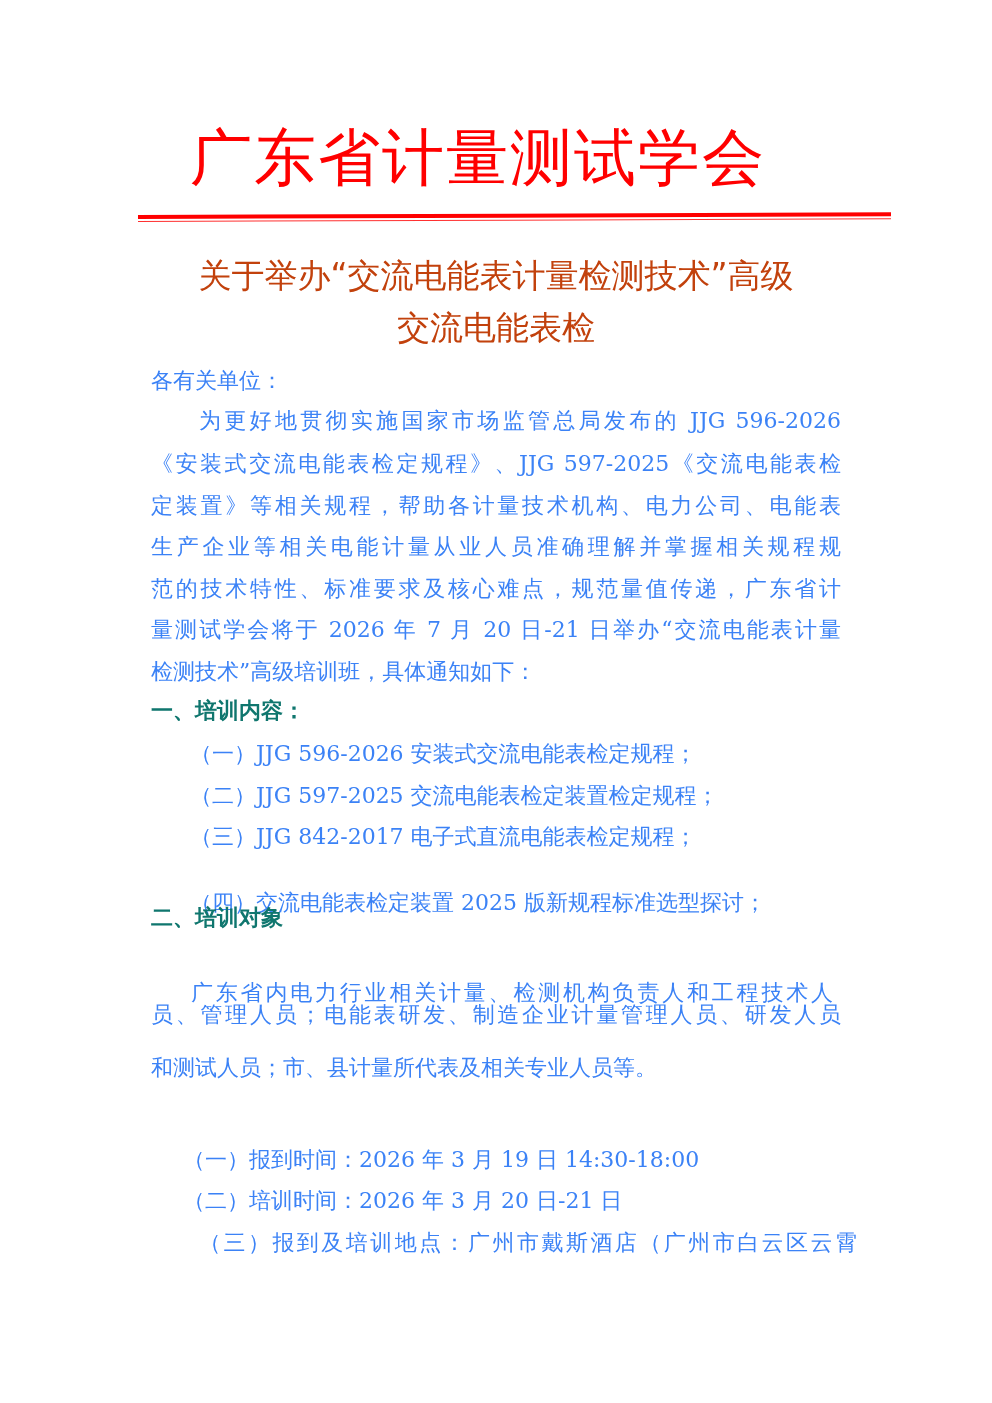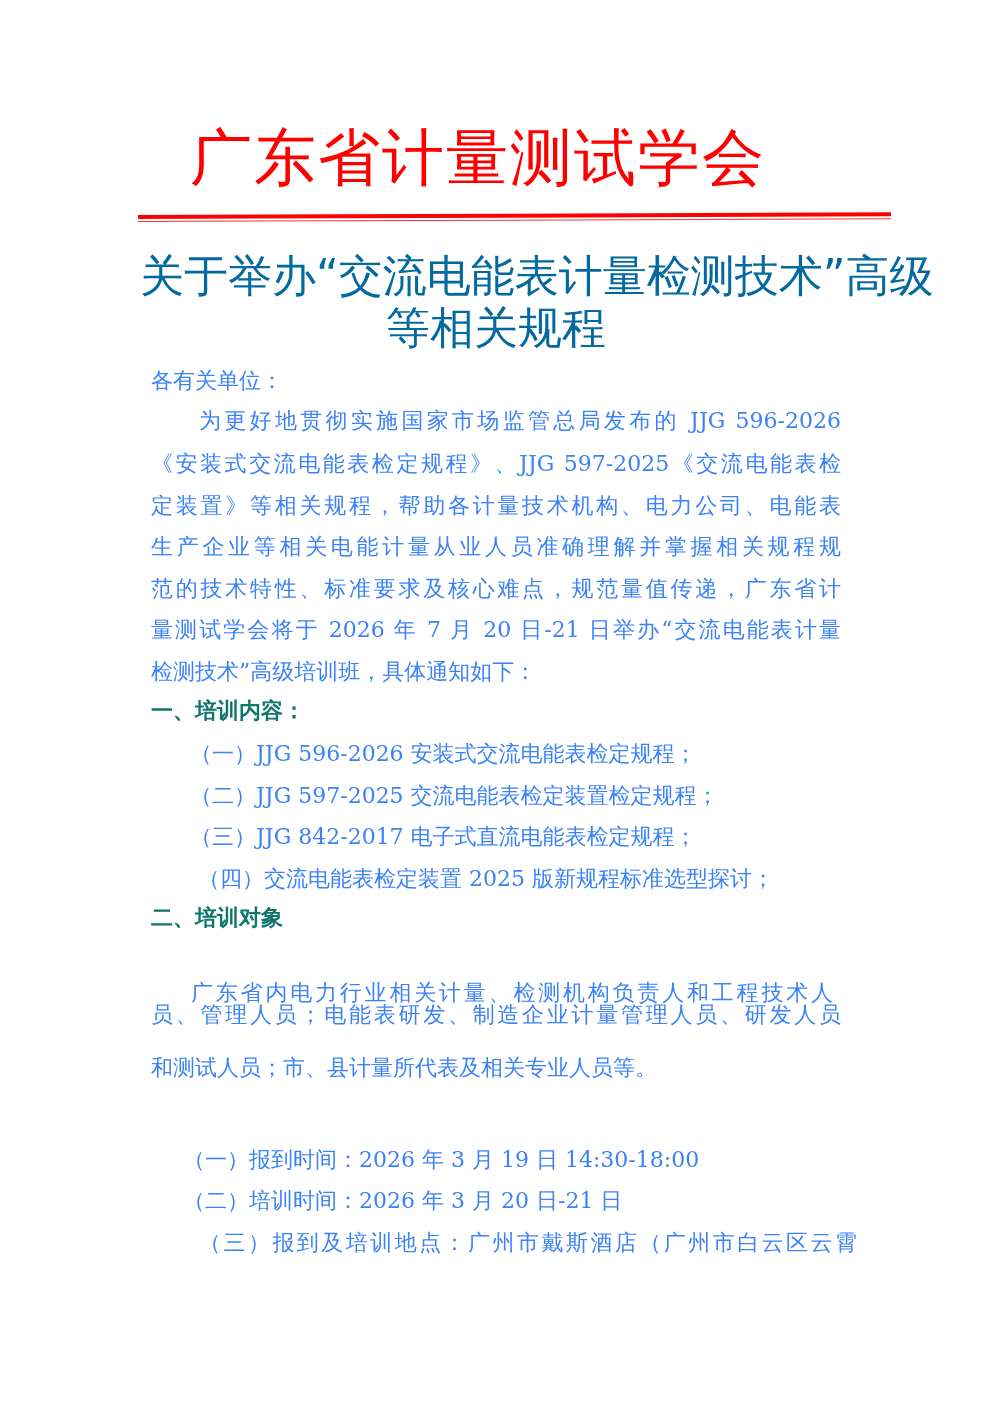--- a/index.html
+++ b/index.html
@@ -18,21 +18,21 @@
       background: #ff0000; transform: rotate(-0.2deg); transform-origin: left center;
     }
     .rule-thin {
       position: absolute; left: 138px; top: 221px; width: 753px; height: 1px;
       background: #ff3030; transform: rotate(-0.2deg); transform-origin: left center;
     }
 
     .doc-title {
       position: absolute; left: 140px; width: 712px; text-align: center;
       font-family: "DejaVu Sans", "Liberation Sans", sans-serif;
-      font-size: 44px; line-height: 40px; color: #0369a1; white-space: nowrap;
+      font-size: 33px; line-height: 40px; color: #c2410c; white-space: nowrap;
     }
     .doc-title.l1 { top: 256px; }
     .doc-title.l2 { top: 308px; }
 
     .body-text {
       font-family: "DejaVu Serif", "Liberation Serif", serif;
       font-size: 22px; color: #3b82f6; white-space: nowrap;
       position: absolute; left: 151px; line-height: 30px;
     }
     .heading {
@@ -45,37 +45,37 @@
 </head>
 <body>
 
 <div class="page">
 
   <div class="org-title">广东省计量测试学会</div>
   <div class="rule-thick"></div>
   <div class="rule-thin"></div>
 
   <div class="doc-title l1">关于举办“交流电能表计量检测技术”高级</div>
-  <div class="doc-title l2">等相关规程</div>
+  <div class="doc-title l2">交流电能表检</div>
 
   <div class="body-text" style="top:366px;">各有关单位：</div>
 
   <div class="body-text just" style="top:406px; left:199px; width:642px;">为更好地贯彻实施国家市场监管总局发布的 JJG 596-2026</div>
   <div class="body-text just" style="top:449px; width:690px;">《安装式交流电能表检定规程》、JJG 597-2025《交流电能表检</div>
   <div class="body-text just" style="top:491px; width:690px;">定装置》等相关规程，帮助各计量技术机构、电力公司、电能表</div>
   <div class="body-text just" style="top:532px; width:690px;">生产企业等相关电能计量从业人员准确理解并掌握相关规程规</div>
   <div class="body-text just" style="top:574px; width:690px;">范的技术特性、标准要求及核心难点，规范量值传递，广东省计</div>
   <div class="body-text just" style="top:615px; width:690px;">量测试学会将于 2026 年 7 月 20 日-21 日举办“交流电能表计量</div>
   <div class="body-text" style="top:657px;">检测技术”高级培训班，具体通知如下：</div>
 
   <div class="heading" style="top:698px;">一、培训内容：</div>
   <div class="body-text" style="top:739px; left:190px;">（一）JJG 596-2026 安装式交流电能表检定规程；</div>
   <div class="body-text" style="top:781px; left:190px;">（二）JJG 597-2025 交流电能表检定装置检定规程；</div>
   <div class="body-text" style="top:822px; left:190px;">（三）JJG 842-2017 电子式直流电能表检定规程；</div>
-  <div class="body-text" style="top:864px; left:190px;margin-left:8px;">（四）交流电能表检定装置 2025 版新规程标准选型探讨；</div>
+  <div class="body-text" style="top:888px; left:190px;">（四）交流电能表检定装置 2025 版新规程标准选型探讨；</div>
 
   <div class="heading" style="top:905px;">二、培训对象</div>
   <div class="body-text just" style="top:949px; left:191px; width:642px;margin-top:29px;">广东省内电力行业相关计量、检测机构负责人和工程技术人</div>
   <div class="body-text just" style="top:1000px; width:690px;">员、管理人员；电能表研发、制造企业计量管理人员、研发人员</div>
   <div class="body-text" style="top:1053px;">和测试人员；市、县计量所代表及相关专业人员等。</div>
 
   <div class="body-text" style="top:1145px; left:183px;">（一）报到时间：2026 年 3 月 19 日 14:30-18:00</div>
   <div class="body-text" style="top:1186px; left:183px;">（二）培训时间：2026 年 3 月 20 日-21 日</div>
   <div class="body-text just" style="top:1228px; left:183px; width:658px;margin-left:16px;">（三）报到及培训地点：广州市戴斯酒店（广州市白云区云霄</div>
 

